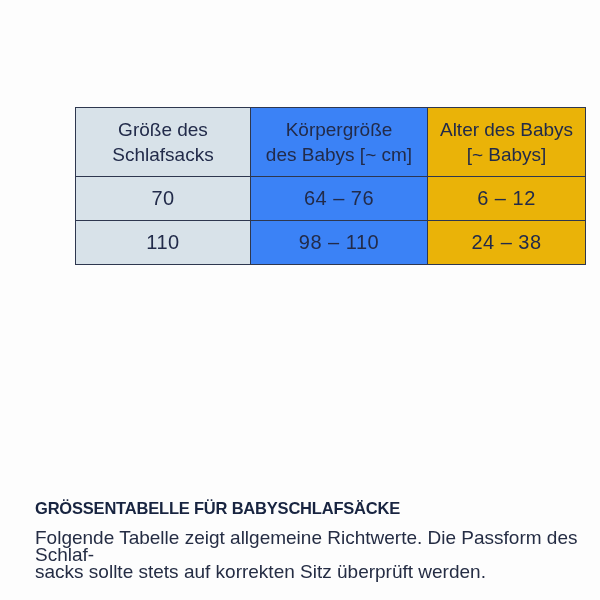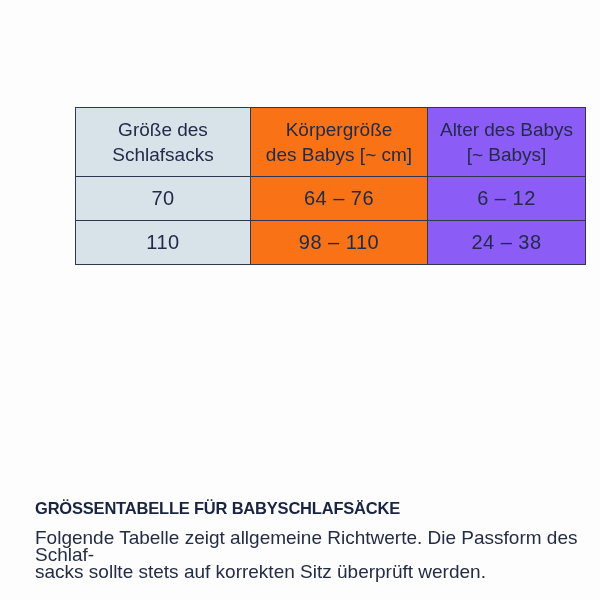--- a/index.html
+++ b/index.html
@@ -37,22 +37,22 @@
     line-height: 1.32;
   }
   .size-table td {
     height: 44px;
     font-size: 20px;
     font-weight: 400;
     letter-spacing: 0.5px;
   }
   .size-table .hline { display: block; }
   .bg-col1 { background: #d8e2e9; }
-  .bg-col2 { background: #f97316; }
-  .bg-col3 { background: #8b5cf6; }
+  .bg-col2 { background: #3b82f6; }
+  .bg-col3 { background: #eab308; }
 
   
   .caption {
     position: absolute;
     left: 0; top: 499px;
     width: 600px;
     text-align: left;
   }
   .caption-title {
     font-size: 16.5px;

